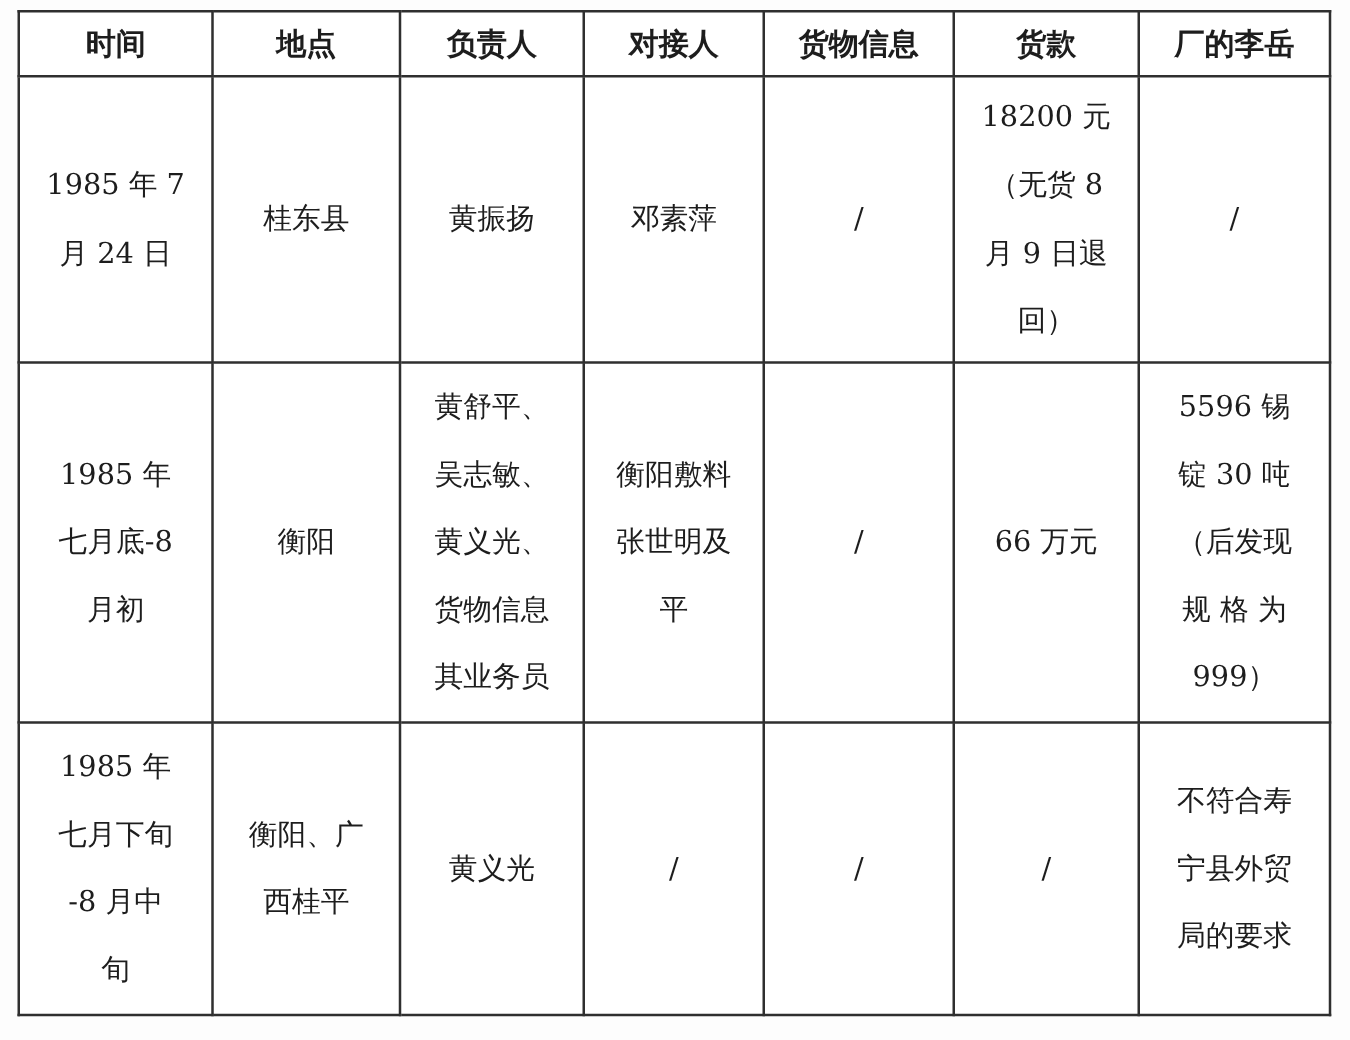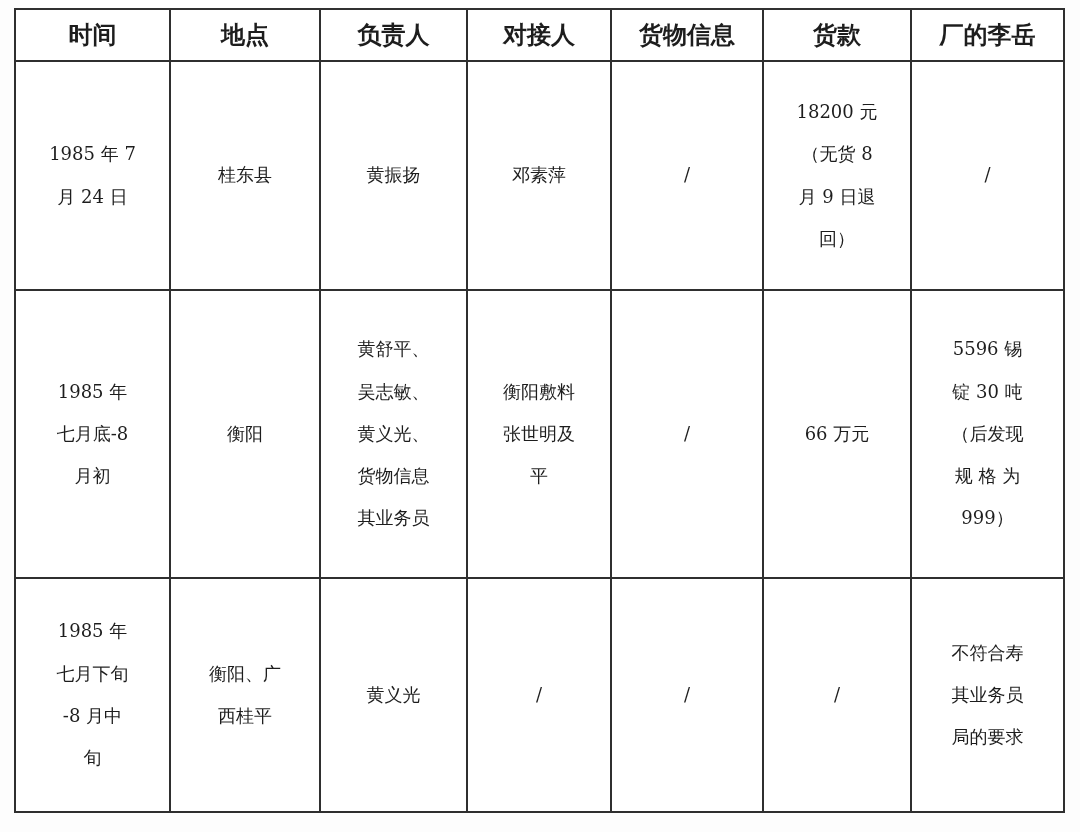--- a/index.html
+++ b/index.html
@@ -29,21 +29,21 @@
     box-sizing: border-box;
     overflow: hidden;
     margin-top: 45px;
   }
   .doc-table th {
     font-size: 24px;
     font-weight: bold;
     line-height: 1.2;
   }
   .doc-table td {
-    font-size: 18px;
+    font-size: 23px;
     line-height: 2.35;
   }
   .c1 { width: 155px; }
   .c2 { width: 150px; }
   .c3 { width: 147px; }
   .c4 { width: 144px; }
   .c5 { width: 152px; }
   .c6 { width: 148px; }
   .c7 { width: 153px; }
   .row-header { height: 52px; }
@@ -115,17 +115,17 @@
 七月下旬
 -8 月中
 旬</td>
       <td>衡阳、广
 西桂平</td>
       <td>黄义光</td>
       <td>/</td>
       <td>/</td>
       <td>/</td>
       <td>不符合寿
-其业务员
+宁县外贸
 局的要求</td>
     </tr>
   </tbody>
 </table>
 
 </body></html>

